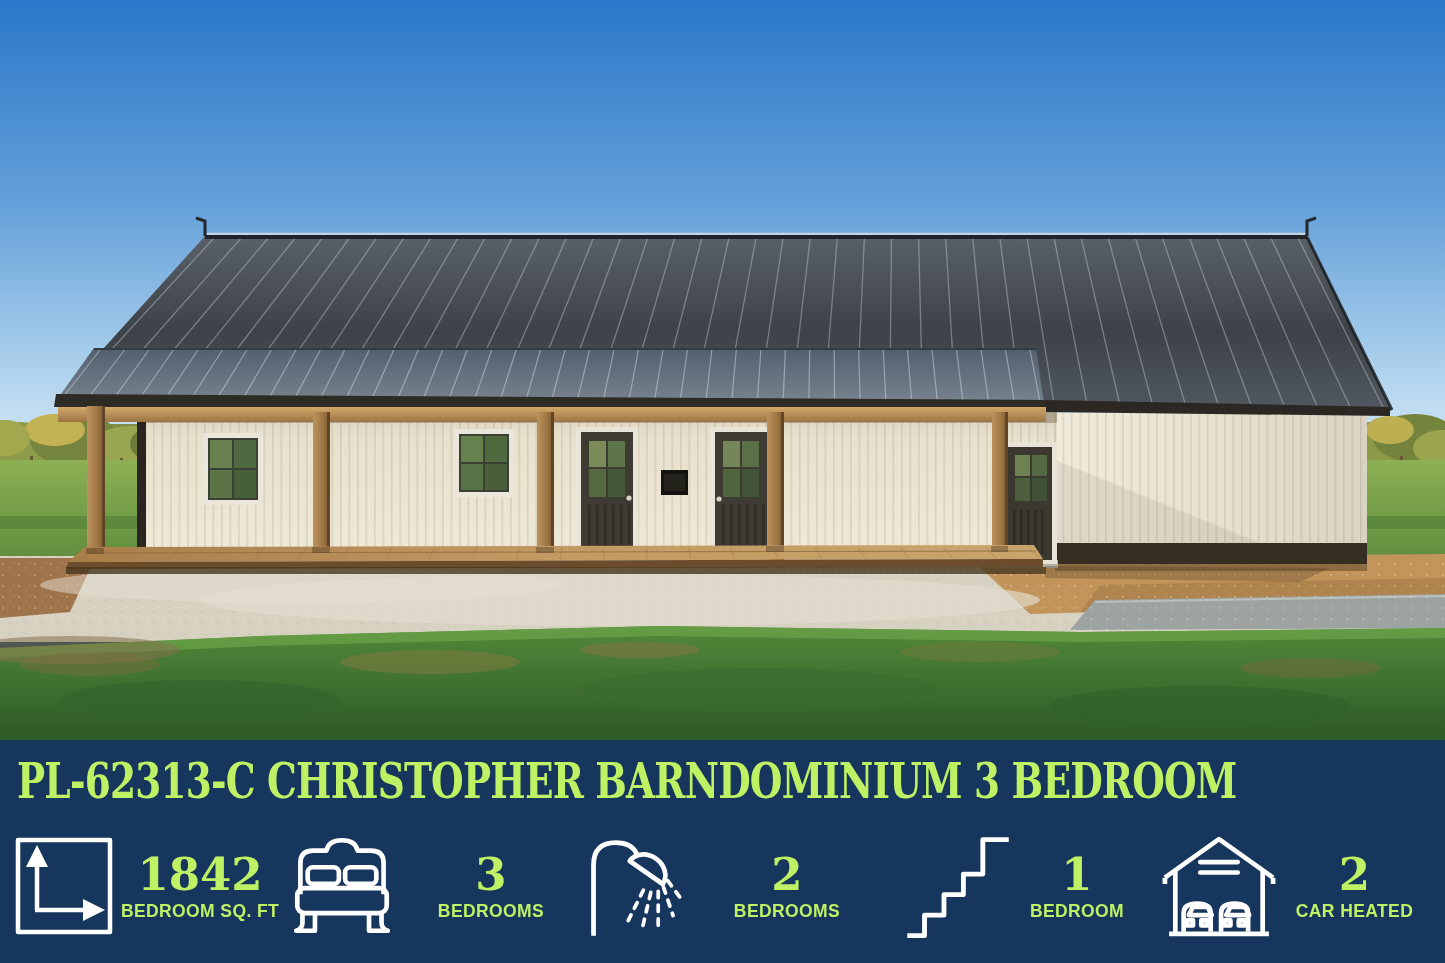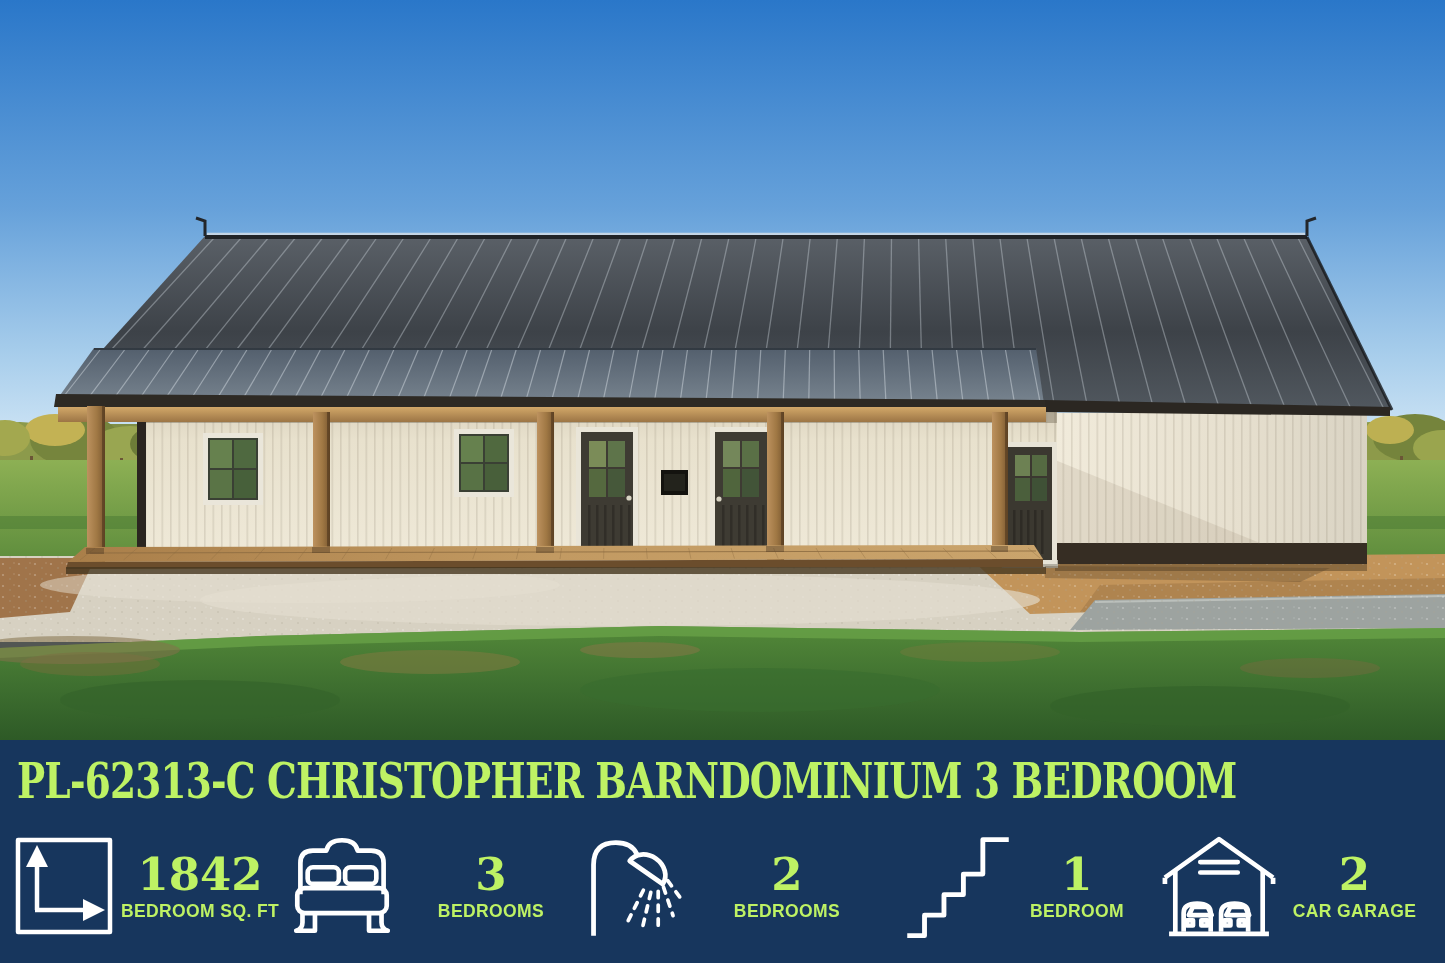--- a/index.html
+++ b/index.html
@@ -433,19 +433,19 @@
           <path class="ic" d="M27,78 l4,-8 h14 l4,8 z" stroke-width="3"></path>
           <rect class="ic" x="25" y="83" width="6" height="5" stroke-width="3"></rect>
           <rect class="ic" x="39" y="83" width="6" height="5" stroke-width="3"></rect>
           <path class="ic" d="M58,94 v-18 q0,-9 13,-9 q13,0 13,9 v18" stroke-width="4"></path>
           <path class="ic" d="M63,78 l4,-8 h14 l4,8 z" stroke-width="3"></path>
           <rect class="ic" x="61" y="83" width="6" height="5" stroke-width="3"></rect>
           <rect class="ic" x="75" y="83" width="6" height="5" stroke-width="3"></rect>
         </svg>
         <div class="stat-text">
           <div class="stat-value">2</div>
-          <div class="stat-label">CAR GARAGE</div>
+          <div class="stat-label">CAR HEATED</div>
         </div>
       </div>
 
     </div>
   </div>
 </div>
 
 </body></html>

